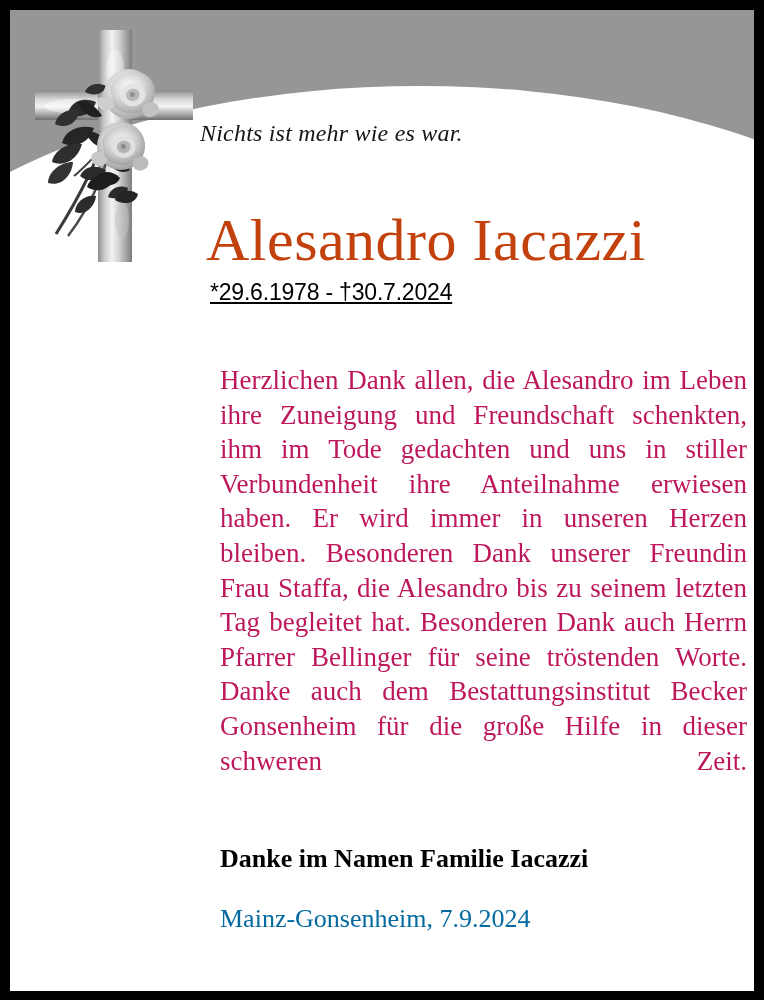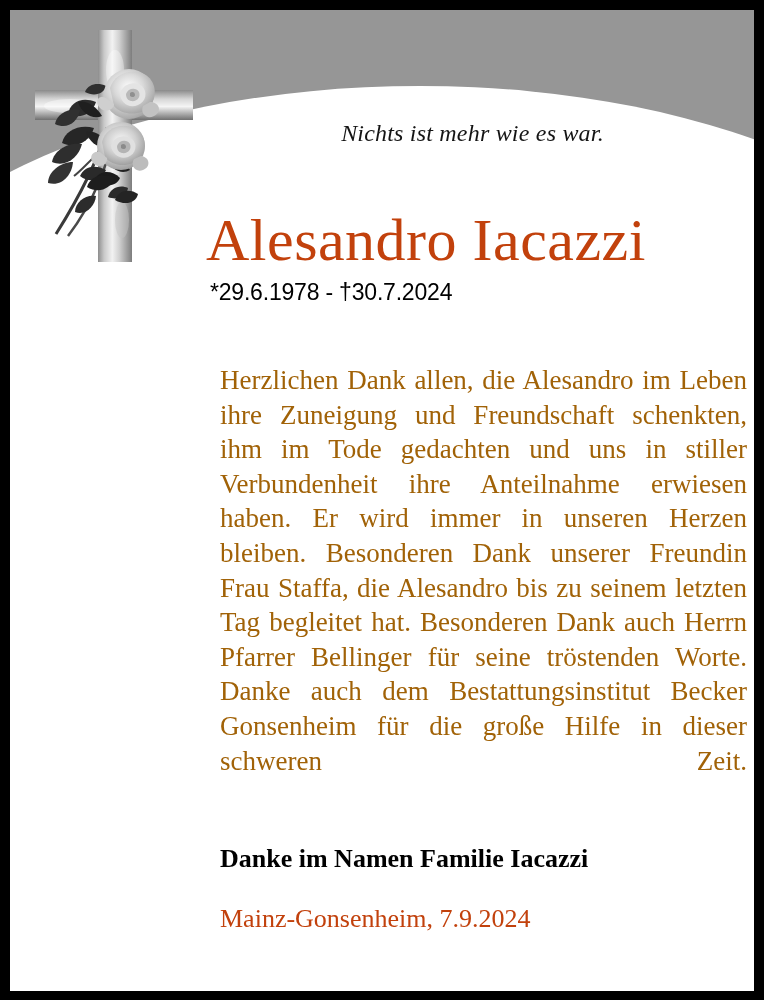--- a/index.html
+++ b/index.html
@@ -69,21 +69,20 @@
     top: 0;
     width: 744px;
     z-index: 3;
   }
 
   .motto {
     position: absolute;
     left: 190px;
     top: 108px;
     width: 545px;
-    text-align: center;
     font-style: italic;
     font-size: 24px;
     line-height: 30px;
     color: #141414;
     letter-spacing: 0.2px;
   }
 
   .deceased-name {
     position: absolute;
     left: 196px;
@@ -98,30 +97,31 @@
 
   .life-dates {
     position: absolute;
     left: 200px;
     top: 268px;
     font-family: "Liberation Sans", "DejaVu Sans", sans-serif;
     font-size: 23px;
     line-height: 28px;
     color: #000000;
     letter-spacing: -0.2px;
+    text-decoration: underline;
   }
 
   .tribute-text {
     position: absolute;
     left: 210px;
     top: 353px;
     width: 527px;
     font-size: 27px;
     line-height: 34.6px;
-    color: #a16207;
+    color: #be185d;
     text-align: justify;
     text-align-last: justify;
     hyphens: none;
   }
 
   .family-signature {
     position: absolute;
     left: 210px;
     top: 827px;
     width: 527px;
@@ -132,21 +132,21 @@
     margin-top: 6px;
   }
 
   .place-date {
     position: absolute;
     left: 210px;
     top: 893px;
     width: 527px;
     font-size: 26px;
     line-height: 32px;
-    color: #c2410c;
+    color: #0369a1;
   }
 </style>
 </head>
 <body>
 
 <div class="obituary">
 
   <div class="header-band">
     <div class="white-sweep"></div>
   </div>

